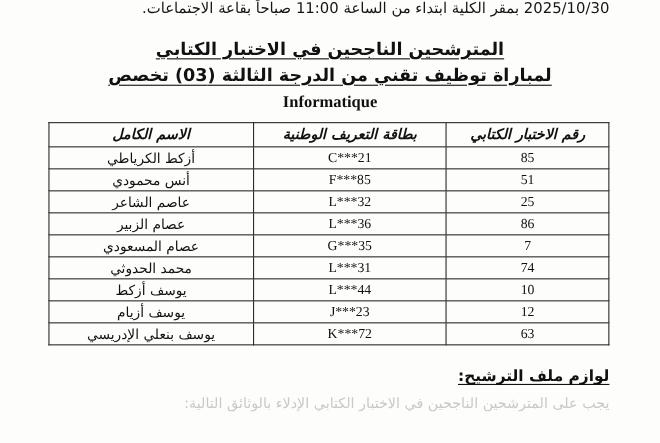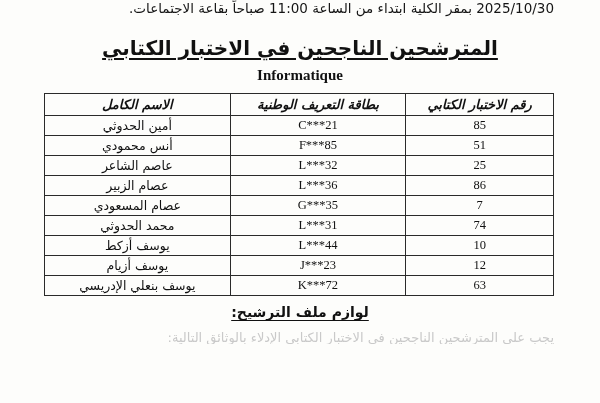--- a/index.html
+++ b/index.html
@@ -33,21 +33,21 @@
   }
   .para.first {
     padding-top: 0px;
     margin-top: -2px;
   }
   .headings {
     margin-top: 14px;
     text-align: center;
   }
   .h-line {
-    font-size: 20px;
+    font-size: 16px;
     font-weight: bold;
     color: #111;
     line-height: 1.5;
     direction: rtl;
   }
   .h-line.ul {
     text-decoration: underline;
     text-underline-offset: 3px;
   }
   .h-line.latin {
@@ -93,22 +93,22 @@
   td.score {
     text-align: center;
     direction: ltr;
     font-family: "Liberation Serif", serif;
     font-size: 13.5px;
   }
   col.c-score { width: 148px; }
   col.c-cin   { width: 176px; }
   col.c-name  { width: 186px; }
   .footer {
-    margin-top: 8px;
-    text-align: center;
+    margin-top: 20px;
+    text-align: right;
     direction: rtl;
     font-size: 14px;
     font-weight: bold;
     text-decoration: underline;
     text-underline-offset: 3px;
     color: #111;
   }
   .footer-faded {
     margin-top: 10px;
     text-align: right;
@@ -121,41 +121,42 @@
 </style>
 </head>
 <body>
 
 <div class="page">
 
   <div class="para first">2025/10/30 بمقر الكلية ابتداء من الساعة 11:00 صباحاً بقاعة الاجتماعات.</div>
 
   <div class="headings">
     <div class="h-line ul">المترشحين الناجحين في الاختبار الكتابي</div>
+    <div class="h-line ul">لمباراة توظيف تقني من الدرجة الثالثة (03) تخصص</div>
     <div class="h-line latin">Informatique</div>
   </div>
 
   <table class="results">
     <colgroup>
       <col class="c-score">
       <col class="c-cin">
       <col class="c-name">
     </colgroup>
     <thead>
       <tr>
         <th>رقم الاختبار الكتابي</th>
         <th>بطاقة التعريف الوطنية</th>
         <th>الاسم الكامل</th>
       </tr>
     </thead>
     <tbody>
       <tr>
         <td class="score">85</td>
         <td class="cin">C***21</td>
-        <td class="name">أمين الحدوثي</td>
+        <td class="name">أزكط الكرياطي</td>
       </tr>
       <tr>
         <td class="score">51</td>
         <td class="cin">F***85</td>
         <td class="name">أنس محمودي</td>
       </tr>
       <tr>
         <td class="score">25</td>
         <td class="cin">L***32</td>
         <td class="name">عاصم الشاعر</td>

